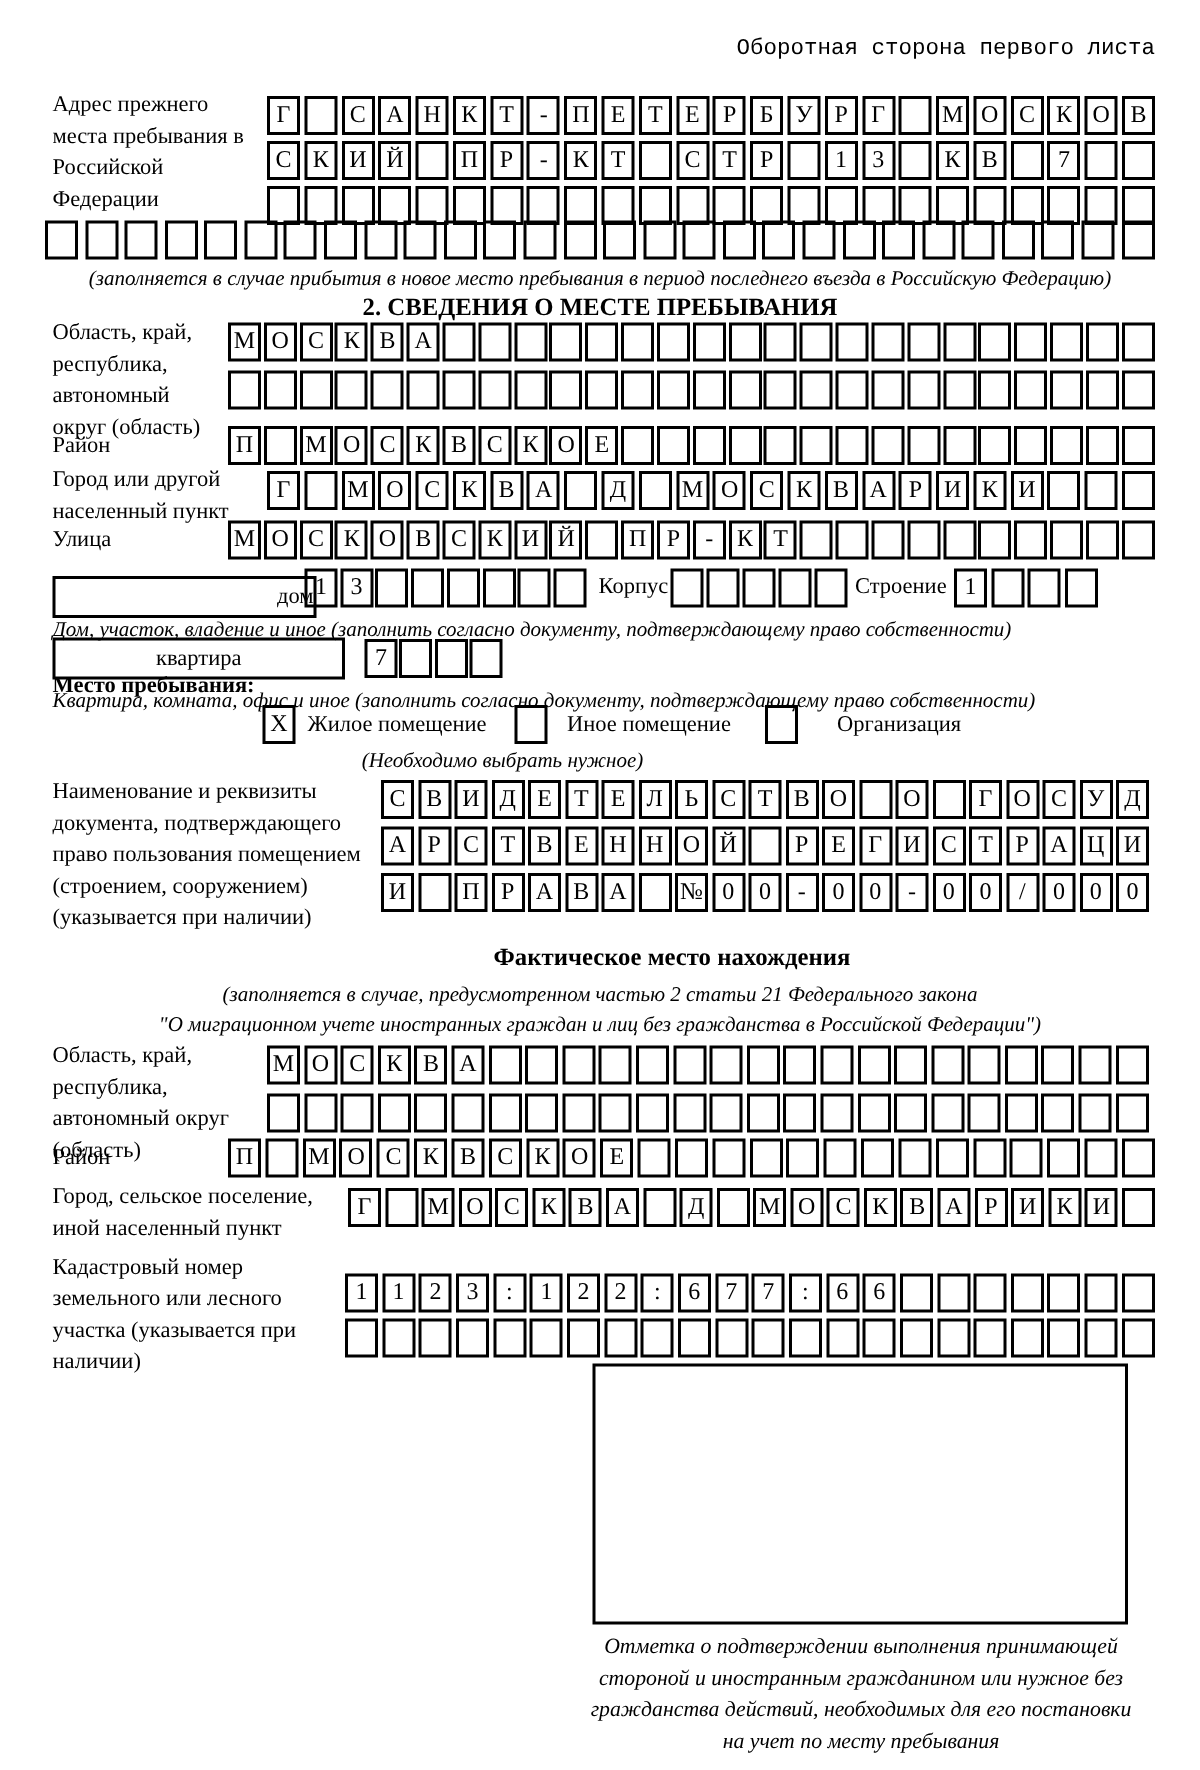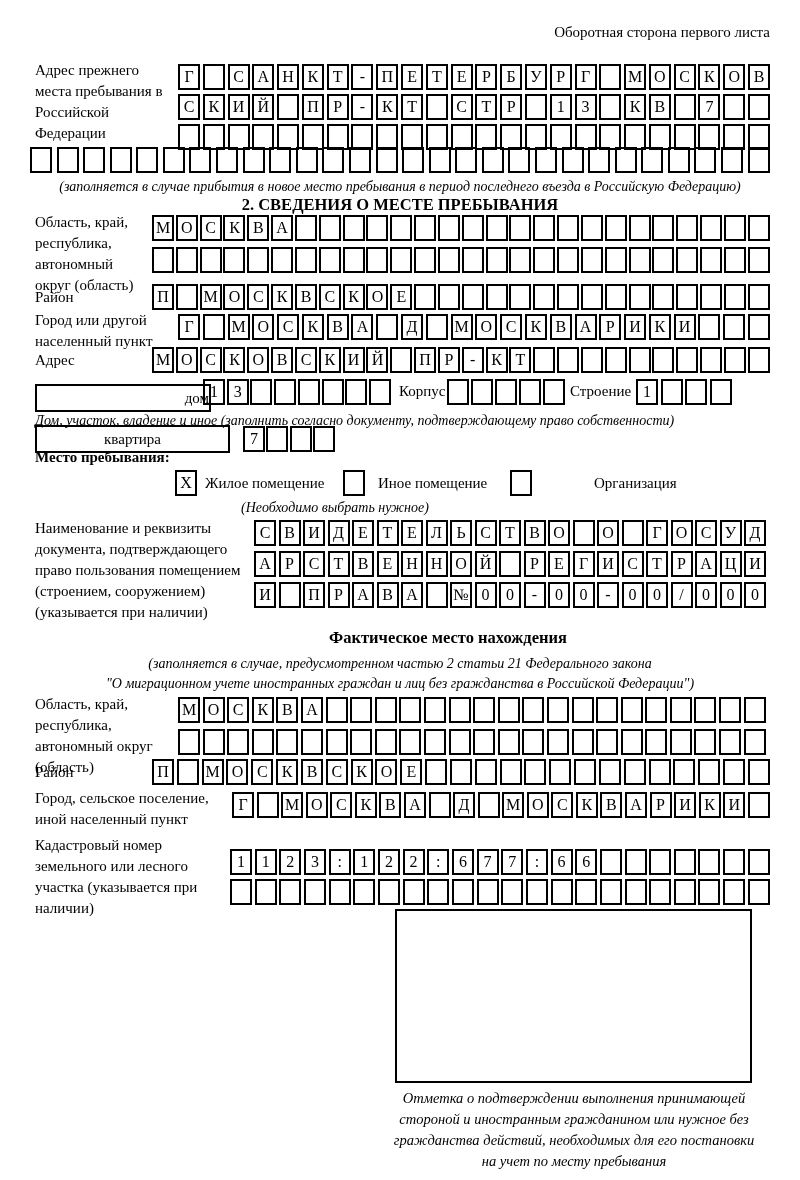--- a/index.html
+++ b/index.html
@@ -16,21 +16,21 @@
         text-align:center;font-size:16px;line-height:21px;overflow:hidden;}
   .bigbox{box-sizing:border-box;border:2px solid #000;height:28px;text-align:center;
           font-size:15px;line-height:24px;}
   .stampbox{box-sizing:border-box;border:2px solid #000;background:#fff;}
 </style>
 </head>
 <body>
 
 <div class="page">
 
-  <div class="abs label right" style="left:370px;top:22px;width:400px;">Оборотная сторона первого листа</div>
+  <div class="abs label right" style="left:370px;top:22px;width:400px;font-family:Liberation Mono, monospace;">Оборотная сторона первого листа</div>
 
   <div class="abs label" style="left:35px;top:60px;width:142px;">Адрес прежнего места пребывания в Российской Федерации</div>
   <div class="abs boxrow" style="left:178px;top:64px;width:592px;">
       <span class="cell">Г</span>
       <span class="cell"></span>
       <span class="cell">С</span>
       <span class="cell">А</span>
       <span class="cell">Н</span>
       <span class="cell">К</span>
       <span class="cell">Т</span>
@@ -247,21 +247,21 @@
       <span class="cell">А</span>
       <span class="cell">Р</span>
       <span class="cell">И</span>
       <span class="cell">К</span>
       <span class="cell">И</span>
       <span class="cell"></span>
       <span class="cell"></span>
       <span class="cell"></span>
     </div>
 
-  <div class="abs label" style="left:35px;top:350px;width:110px;">Адрес</div>
+  <div class="abs label" style="left:35px;top:350px;width:110px;">Улица</div>
   <div class="abs boxrow" style="left:152px;top:347px;width:618px;">
       <span class="cell">М</span>
       <span class="cell">О</span>
       <span class="cell">С</span>
       <span class="cell">К</span>
       <span class="cell">О</span>
       <span class="cell">В</span>
       <span class="cell">С</span>
       <span class="cell">К</span>
       <span class="cell">И</span>
@@ -312,28 +312,29 @@
     </div>
   <div class="abs note" style="left:35px;top:411px;width:760px;">Дом, участок, владение и иное (заполнить согласно документу, подтверждающему право собственности)</div>
 
   <div class="abs bigbox" style="left:35px;top:425px;width:195px;">квартира</div>
   <div class="abs boxrow" style="left:243px;top:426px;width:92px;">
       <span class="cell">7</span>
       <span class="cell"></span>
       <span class="cell"></span>
       <span class="cell"></span>
     </div>
+  <div class="abs note" style="left:35px;top:458px;width:760px;">Квартира, комната, офис и иное (заполнить согласно документу, подтверждающему право собственности)</div>
 
   <div class="abs label" style="left:35px;top:447px;font-weight:bold;">Место пребывания:</div>
   <div class="abs cell" style="left:175px;top:470px;">X</div>
   <div class="abs label" style="left:205px;top:473px;">Жилое помещение</div>
   <div class="abs cell" style="left:343px;top:470px;"></div>
   <div class="abs label" style="left:378px;top:473px;">Иное помещение</div>
   <div class="abs cell" style="left:510px;top:470px;"></div>
-  <div class="abs label" style="left:558px;top:473px;margin-left:36px;">Организация</div>
+  <div class="abs label" style="left:558px;top:473px;">Организация</div>
   <div class="abs note center" style="left:160px;top:498px;width:350px;">(Необходимо выбрать нужное)</div>
 
   <div class="abs label" style="left:35px;top:518px;width:208px;">Наименование и реквизиты документа, подтверждающего право пользования помещением (строением, сооружением) (указывается при наличии)</div>
   <div class="abs boxrow" style="left:254px;top:520px;width:512px;">
       <span class="cell">С</span>
       <span class="cell">В</span>
       <span class="cell">И</span>
       <span class="cell">Д</span>
       <span class="cell">Е</span>
       <span class="cell">Т</span>

